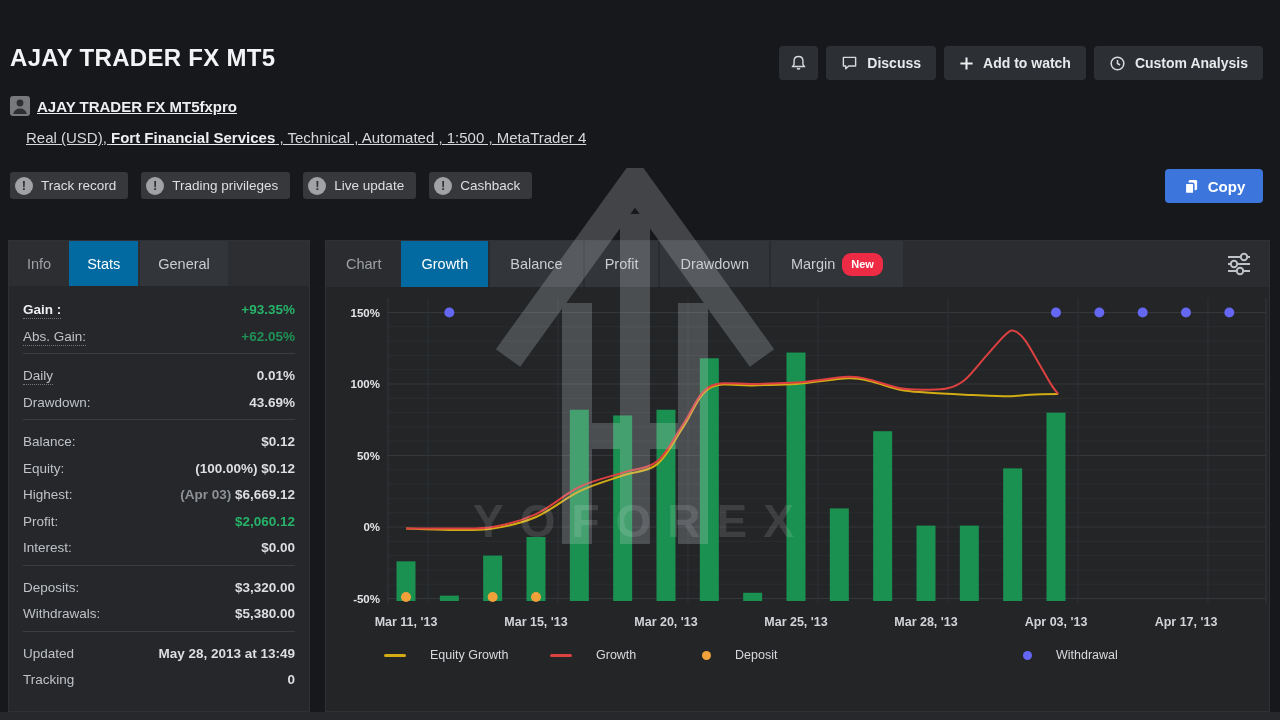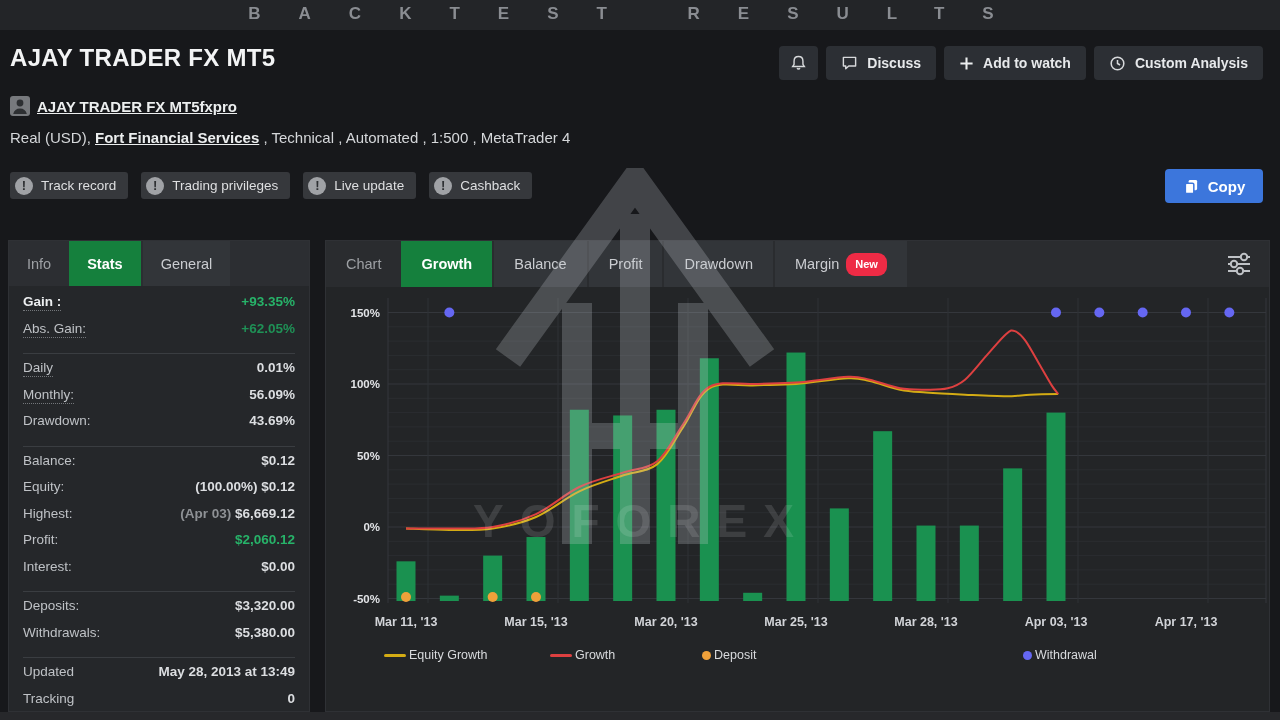--- a/index.html
+++ b/index.html
@@ -15,21 +15,21 @@
   .page-title{position:absolute;left:10px;top:44px;font-size:24px;font-weight:700;color:#f3f4f5;letter-spacing:.3px;text-align:right;}
   .header-actions{position:absolute;right:17px;top:46px;display:flex;gap:8px;}
   .hbtn{display:flex;align-items:center;gap:9px;height:34px;padding:0 15px;background:#2c2f34;border:none;
         border-radius:4px;color:#e7e9eb;font-size:14px;font-weight:700;font-family:inherit;cursor:pointer;}
   .hbtn.icon-only{padding:0 11px;}
   .hbtn svg{display:block;}
   .userline{position:absolute;left:10px;top:96px;display:flex;align-items:center;gap:7px;}
   .avatar{width:20px;height:20px;border-radius:3px;background:#77797d;position:relative;overflow:hidden;}
   .userline a,.metaline a{color:#eceeef;text-decoration:underline;font-weight:700;}
   .userline a{font-size:15px;}
-  .metaline{position:absolute;left:10px;top:129px;font-size:15px;color:#d5d7da;}
+  .metaline{position:absolute;left:26px;top:129px;font-size:15px;color:#d5d7da;text-decoration:underline;}
   .metaline a{font-size:15px;}
 
   
   .badges{position:absolute;left:10px;top:172px;display:flex;gap:13px;}
   .badge-pill{display:flex;align-items:center;gap:8px;height:27px;padding:0 12px 0 5px;background:#36383c;border-radius:3px;
         font-size:13.5px;color:#dedfe1;}
   .excl{width:18px;height:18px;border-radius:50%;background:#a0a2a6;color:#2e3033;font-weight:800;font-size:13px;
         display:flex;align-items:center;justify-content:center;line-height:1;}
   .copy-btn{position:absolute;right:17px;top:169px;width:98px;height:34px;background:#3c76dc;border:none;border-radius:4px;
         color:#fff;font-size:15px;font-weight:700;font-family:inherit;display:flex;align-items:center;justify-content:center;gap:9px;cursor:pointer;}
@@ -37,58 +37,55 @@
   
   .card{position:absolute;background:#25272a;border:1px solid #2f3135;box-sizing:border-box;}
   .sidebar{left:8px;top:240px;width:302px;height:472px;}
   .chart-card{left:325px;top:240px;width:945px;height:472px;background:#232527;}
 
   
   .tabbar{display:flex;align-items:stretch;height:45px;background:#2c2e32;position:relative;z-index:3;}
   .chart-card .tabbar{background:#2a2c2f;height:46px;}
   .tab{display:flex;align-items:center;gap:7px;padding:0 18px;font-size:14.5px;color:#9da0a4;cursor:pointer;white-space:nowrap;}
   .tab.muted{background:#323539;color:#caccd0;margin-left:2px;}
-  .tab.active{background:#15803d;color:#ffffff;font-weight:700;}
+  .tab.active{background:#0369a1;color:#ffffff;font-weight:400;}
   .chart-card .tab{padding:0 20px;}
   .new-pill{background:#ee2b45;color:#fff;font-size:11px;font-weight:700;padding:6px 9px;border-radius:9px;line-height:1;}
   .sliders-icon{position:absolute;right:16px;top:11px;z-index:4;cursor:pointer;}
 
   
   .rows{padding:8px 14px 0 14px;}
   .srow{display:flex;justify-content:space-between;align-items:baseline;height:26.5px;font-size:13.5px;}
-  .srow .lbl{color:#bfc2c6;}
+  .srow .lbl{color:#bfc2c6;margin-top:8px;}
   .srow .lbl.dotted{border-bottom:1px dotted #73767a;padding-bottom:1px;}
   .srow .lbl.boldlbl{color:#eceef0;font-weight:700;}
   .srow .val{font-weight:700;color:#dcdee1;}
   .srow .val .pfx{color:#8e9195;font-weight:700;}
   .val.green-bright{color:#27b369;}
   .val.green-dim{color:#1f9156;}
   .divider{height:1px;background:#3a3d41;margin:6px 0;}
 
   
   .plot{position:absolute;left:0;top:0;width:945px;height:472px;z-index:1;}
   .legend{position:absolute;top:407px;left:0;width:945px;height:20px;z-index:2;font-size:12.5px;color:#d8dadd;}
-  .legend-item{position:absolute;display:flex;align-items:center;gap:3px;cursor:pointer;}
+  .legend-item{position:absolute;display:flex;align-items:center;gap:24px;cursor:pointer;}
   .sw-line{width:22px;height:3px;border-radius:2px;}
   .sw-dot{width:9px;height:9px;border-radius:50%;}
 
   
   .wm-house{position:absolute;left:480px;top:168px;z-index:40;pointer-events:none;}
   .wm-text{position:absolute;left:473px;top:494px;z-index:40;pointer-events:none;font-size:46px;font-weight:700;
         letter-spacing:16px;color:rgba(255,255,255,0.12);white-space:nowrap;}
   .footer-strip{position:absolute;left:0;top:712px;width:1280px;height:8px;background:#27282b;}
 </style>
 </head>
 <body>
 
 <div class="page">
 
-  <div class="topstrip">
-    <div class="wm">BACKTEST RESULTS</div>
-  </div>
 
   <div class="page-title">AJAY TRADER FX MT5</div>
 
   <div class="header-actions">
     <button class="hbtn icon-only">
       <svg width="17" height="18" viewBox="0 0 18 18">
         <path d="M9 2.2c-2.9 0-4.7 2.1-4.7 4.9v3.3L2.8 12.7h12.4l-1.5-2.3V7.1C13.7 4.3 11.9 2.2 9 2.2z" fill="none" stroke="#d7d9db" stroke-width="1.5"></path>
         <path d="M7.5 14.4a1.7 1.7 0 0 0 3 0" fill="none" stroke="#d7d9db" stroke-width="1.5"></path>
       </svg>
     </button>
@@ -172,24 +169,20 @@
           <span class="val green-bright"><span>+93.35%</span></span>
         </div>
         <div class="srow">
           <span class="lbl dotted">Abs. Gain:</span>
           <span class="val green-dim"><span>+62.05%</span></span>
         </div>
         <div class="divider"></div>
         <div class="srow">
           <span class="lbl dotted">Daily</span>
           <span class="val"><span>0.01%</span></span>
-        </div>
-        <div class="srow">
-          <span class="lbl dotted">Monthly:</span>
-          <span class="val"><span>56.09%</span></span>
         </div>
         <div class="srow">
           <span class="lbl">Drawdown:</span>
           <span class="val"><span>43.69%</span></span>
         </div>
         <div class="divider"></div>
         <div class="srow">
           <span class="lbl">Balance:</span>
           <span class="val"><span>$0.12</span></span>
         </div>

